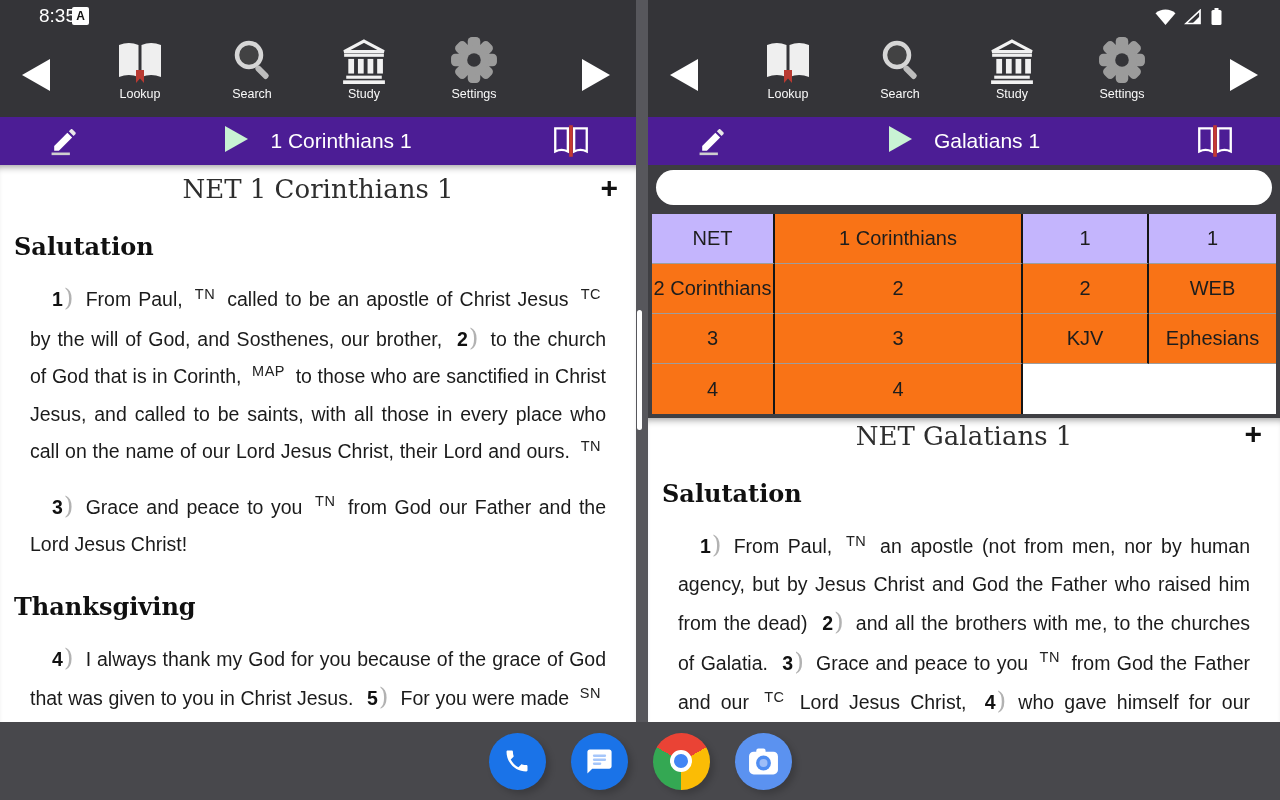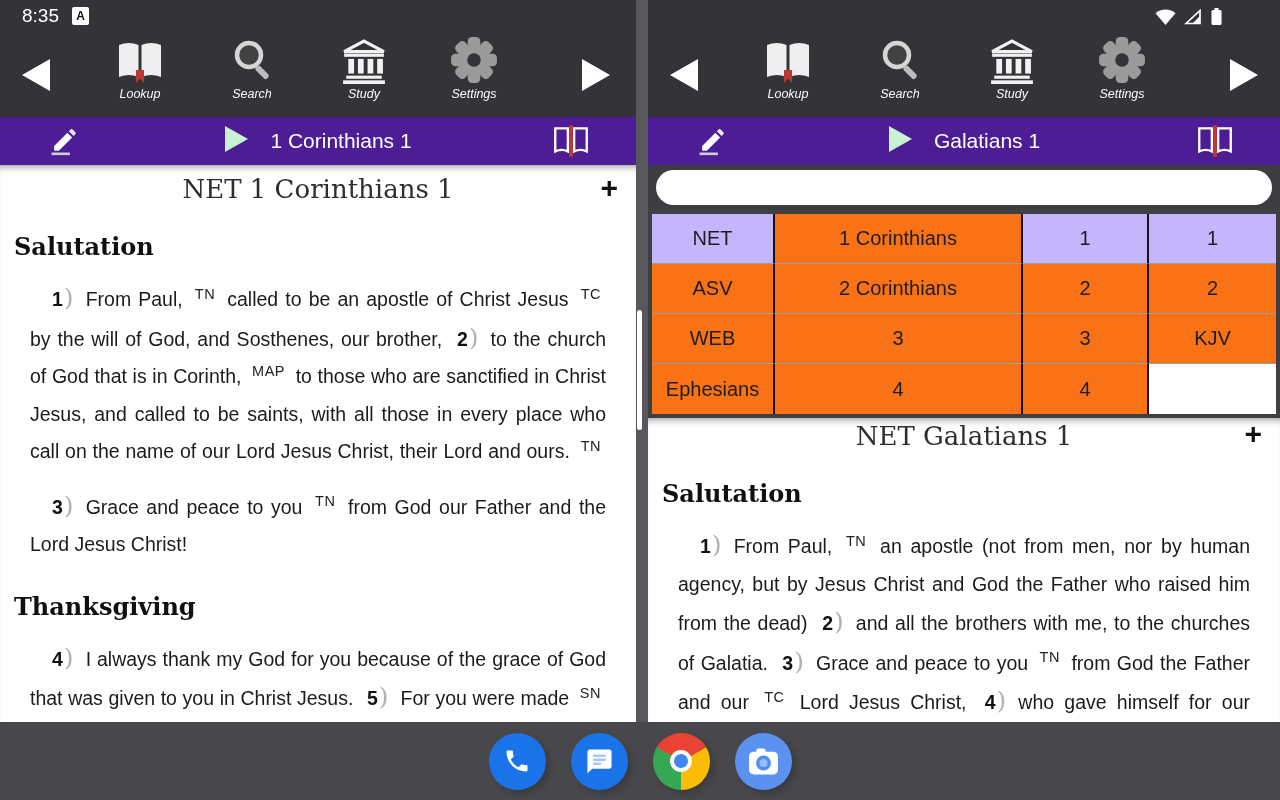--- a/index.html
+++ b/index.html
@@ -10,28 +10,28 @@
   
   .pane { position:absolute; top:0; height:722px; }
   .pane-left  { left:0;   width:636px; }
   .pane-right { left:648px; width:632px; }
   .divider { position:absolute; left:636px; top:0; width:12px; height:722px; background:#57575c; }
   .scroll-thumb { position:absolute; left:1px; top:310px; width:5px; height:120px;
                   background:#ffffff; border-radius:3px; }
 
   
   .topbar { position:relative; height:117px; background:#343438; }
-  .time { position:absolute; left:22px; top:5px; color:#fff; font-size:19px; }
+  .time { position:absolute; left:39px; top:5px; color:#fff; font-size:19px; }
   .app-badge { position:absolute; left:72px; top:7px; width:17px; height:18px; background:#fff;
                border-radius:2px; color:#111; font-size:12px; font-weight:bold;
                display:flex; align-items:center; justify-content:center; }
   .status-icons { position:absolute; right:58px; top:8px; display:flex; gap:8px; align-items:center; }
   .titem { position:absolute; top:34px; width:84px; text-align:center; cursor:pointer; }
   .titem .ticon { height:50px; display:flex; align-items:flex-end; justify-content:center; }
-  .titem .tlabel { margin-top:3px; color:#fafafa; font-size:12.5px;font-style:italic; }
+  .titem .tlabel { margin-top:3px; color:#fafafa; font-size:12.5px; }
   .tarrow { position:absolute; top:55px; width:40px; text-align:center; cursor:pointer; }
   .ti-back{left:16px;} .ti-lookup{left:98px;} .ti-search{left:210px;}
   .ti-study{left:322px;} .ti-settings{left:432px;} .ti-fwd{left:576px;}
 
   
   .versebar { position:relative; height:48px; background:#4c1d95; }
   .vb-pencil { position:absolute; left:46px; top:7px; }
   .vb-book { position:absolute; right:44px; top:7px; }
   .vb-center { position:absolute; left:0; right:0; top:0; height:100%;
                display:flex; align-items:center; justify-content:center; gap:20px; }
@@ -303,21 +303,20 @@
 
     <div class="search-strip">
       <input class="search-input" type="text" value="" style="">
     </div>
 
     <div class="picker">
         <div class="pcell sel">NET</div>
         <div class="pcell">1 Corinthians</div>
         <div class="pcell sel">1</div>
         <div class="pcell sel">1</div>
-        <div class="pcell">ASV</div>
         <div class="pcell">2 Corinthians</div>
         <div class="pcell">2</div>
         <div class="pcell">2</div>
         <div class="pcell">WEB</div>
         <div class="pcell">3</div>
         <div class="pcell">3</div>
         <div class="pcell">KJV</div>
         <div class="pcell">Ephesians</div>
         <div class="pcell">4</div>
         <div class="pcell">4</div>

